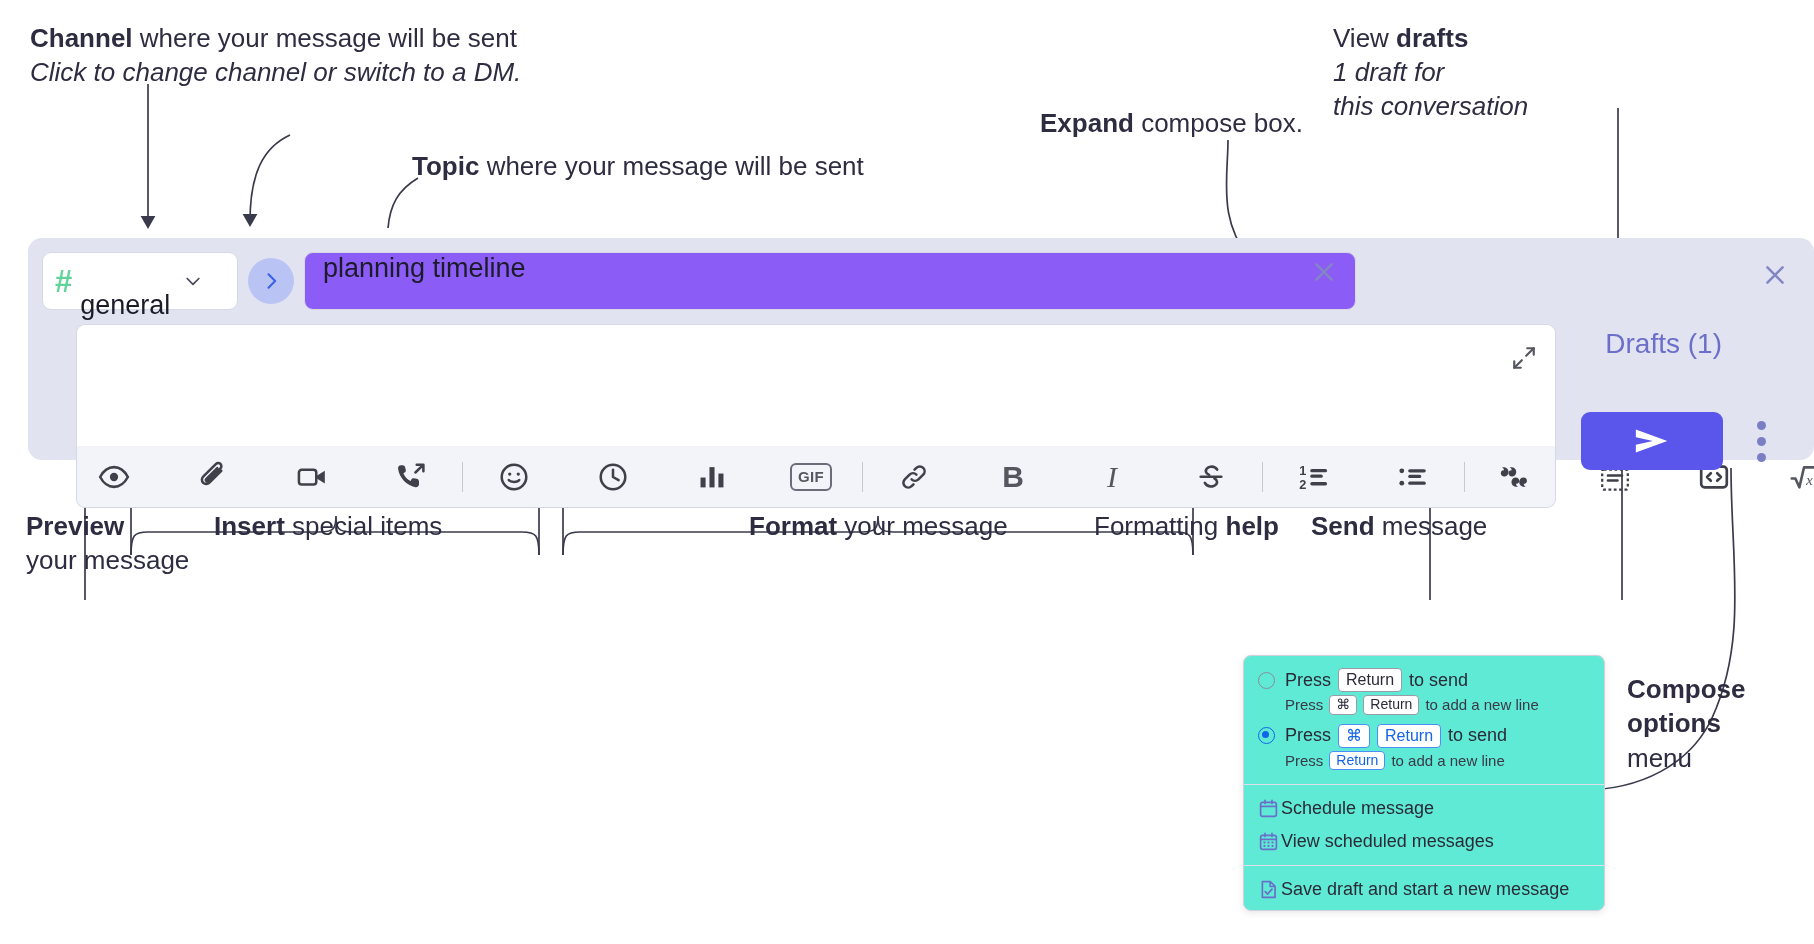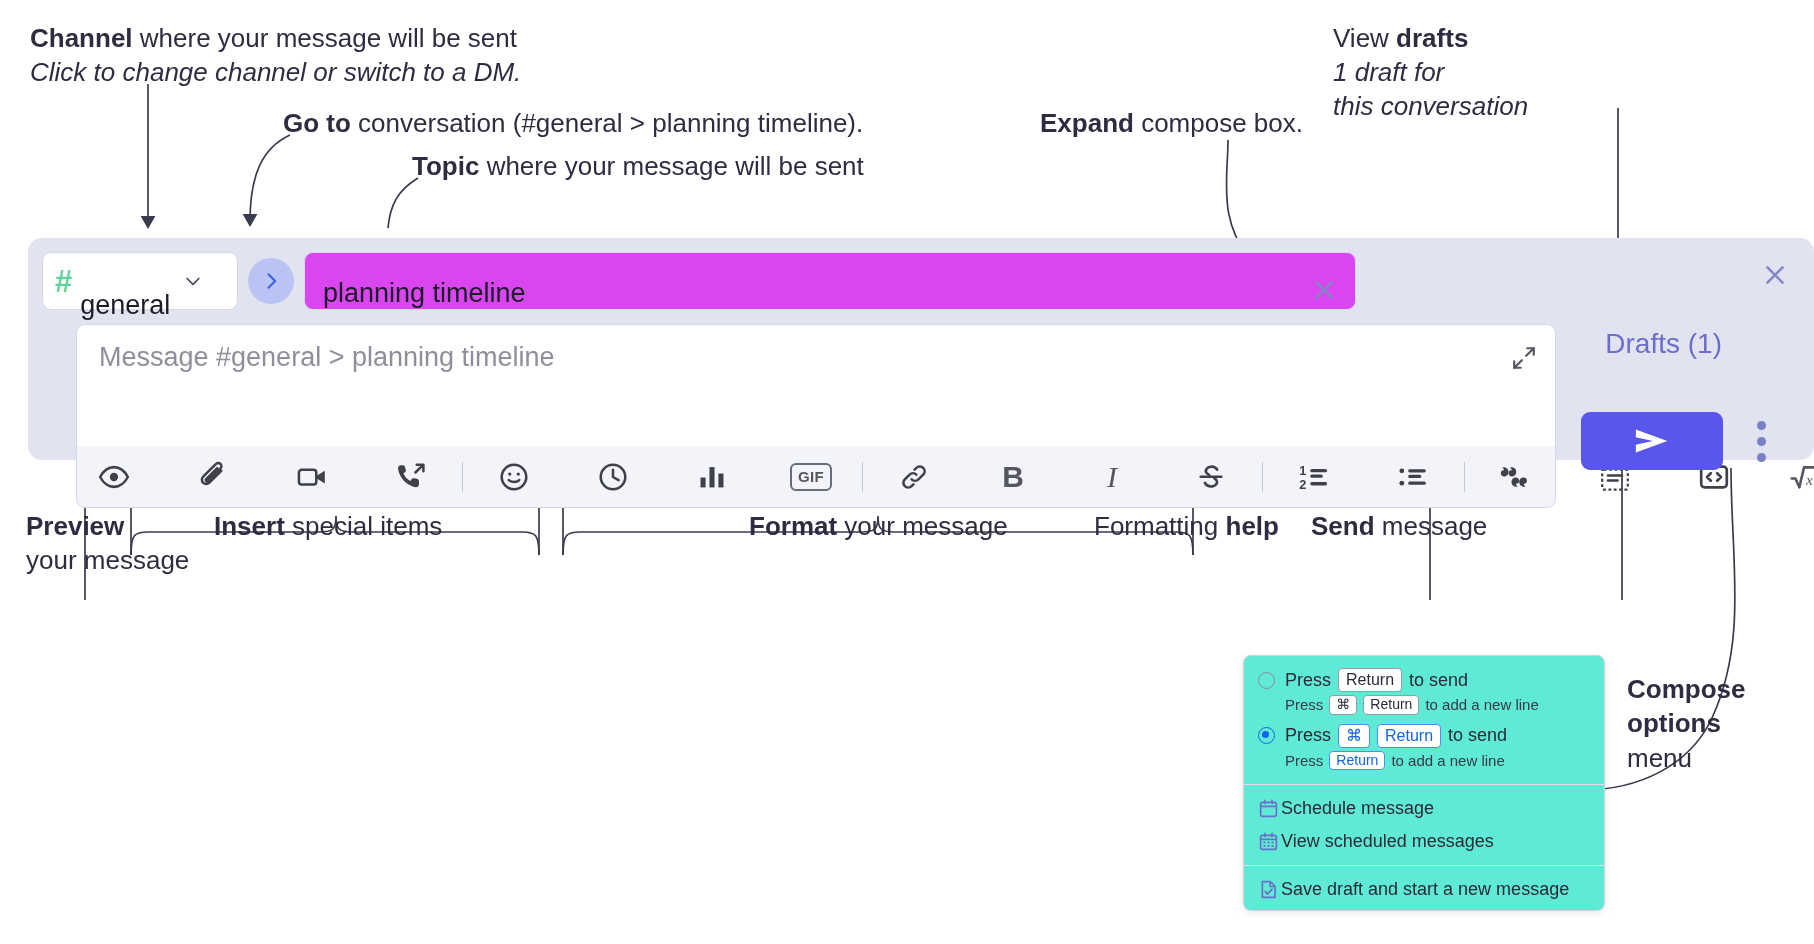--- a/index.html
+++ b/index.html
@@ -45,22 +45,22 @@
   .chan-name { font-size:27px; color:#1c1b29;margin-top:48px; }
   .chev { width:20px; height:20px; margin-left:4px; }
 
   .goto-btn {
     width:46px; height:46px; border-radius:50%; background:#bac4f4;
     display:flex; align-items:center; justify-content:center; cursor:pointer; flex:none;
   }
   .goto-btn svg { width:20px; height:20px; }
 
   .topic-field {
-    height:58px; width:1052px; background:#d946ef; border:1px solid #d7d8e6;
-    border-radius:9px; display:flex; align-items:flex-end; padding:0 12px 0 18px; cursor:text;
+    height:58px; width:1052px; background:#8b5cf6; border:1px solid #d7d8e6;
+    border-radius:9px; display:flex; align-items:flex-start; padding:0 12px 0 18px; cursor:text;
   }
   .topic-val { flex:1; font-size:27px; color:#1c1b29; }
   .topic-clear { width:38px; height:38px; display:flex; align-items:center; justify-content:center; cursor:pointer; }
   .topic-clear svg { width:26px; height:26px; }
 
   
   .msgbox {
     position:absolute; left:48px; top:86px; width:1480px; height:122px;
     background:#ffffff; border:1px solid #d7d8e6; border-top-left-radius:9px;
     border-top-right-radius:9px; border-bottom:none;
@@ -172,23 +172,20 @@
 
       <path d="M1731,468 C1731,560 1748,640 1712,718 C1690,765 1640,790 1582,790"></path>
     </g>
   </svg>
 
   <div class="anno a-lg" style="left:30px; top:22px;">
     <div><b>Channel</b><span> where your message will be sent</span></div>
     <div><i>Click to change channel or switch to a DM.</i></div>
   </div>
 
-  <div class="anno a-lg" style="left:283px; top:107px;">
-    <b>Go to</b><span> conversation (#general &gt; planning timeline).</span>
-  </div>
 
   <div class="anno a-lg" style="left:412px; top:150px;">
     <b>Topic</b><span> where your message will be sent</span>
   </div>
 
   <div class="anno a-lg" style="left:1040px; top:107px;">
     <b>Expand</b><span> compose box.</span>
   </div>
 
   <div class="anno a-lg" style="left:1333px; top:22px;">
@@ -251,21 +248,20 @@
         <span class="topic-val">planning timeline</span>
         <span class="topic-clear">
           <svg viewBox="0 0 24 24">
             <path d="M5 5 L19 19 M19 5 L5 19" stroke="#8287c4" stroke-width="2.3" fill="none" stroke-linecap="round"></path>
           </svg>
         </span>
       </div>
     </div>
 
     <div class="msgbox">
-      <span class="msg-ph">Message #general &gt; planning timeline</span>
       <span class="expand-btn">
         <svg viewBox="0 0 24 24">
           <g stroke="#55565f" stroke-width="2" fill="none" stroke-linecap="round" stroke-linejoin="round">
             <path d="M14 10 L21 3"></path>
               <path d="M15 3 L21 3 L21 9"></path>
             <path d="M10 14 L3 21"></path>
               <path d="M9 21 L3 21 L3 15"></path>
           </g>
         </svg>
       </span>

